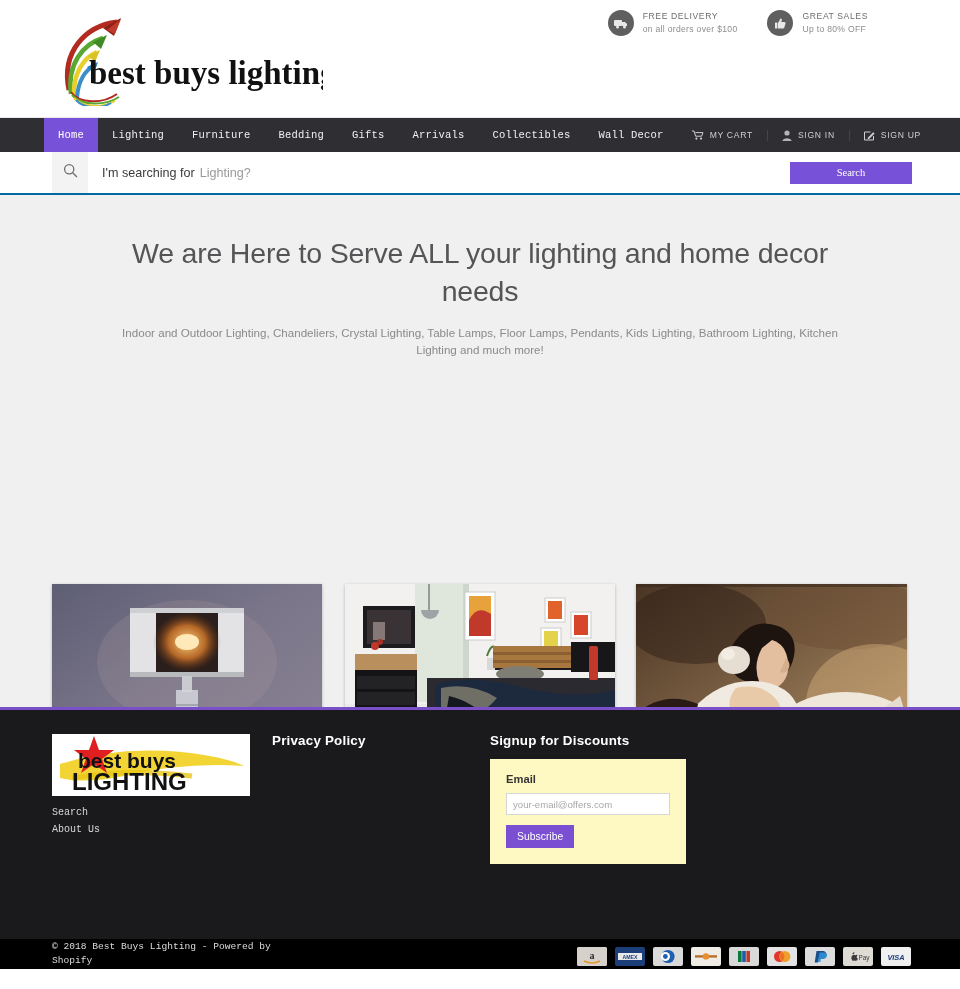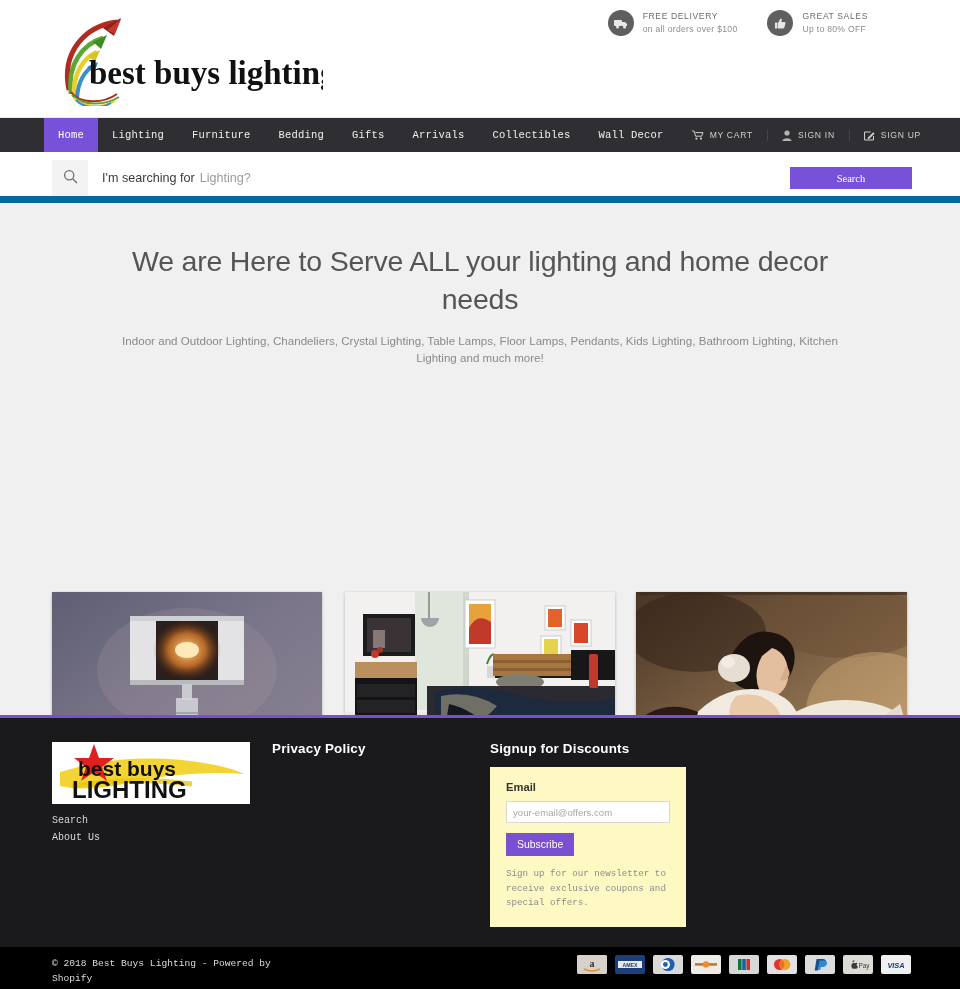--- a/index.html
+++ b/index.html
@@ -90,25 +90,24 @@
     border-left: 1px solid #454549;
     white-space: nowrap;
   }
   .nav-util:first-child { border-left: none; }
   .nav-util svg { display: block; flex: 0 0 auto; }
 
   
   .searchbar {
     height: 43px;
     background: #ffffff;
-    border-bottom: 7px solid #0369a1;
+    border-bottom: 2px solid #0369a1;
     display: flex; align-items: stretch;
     padding-left: 52px;
     position: relative;
-    margin-top: 8px;
   }
   .search-icon-box {
     width: 36px;
     background: #f3f3f3;
     display: flex; align-items: center; justify-content: center;
     cursor: pointer;
   }
   .search-field {
     flex: 1;
     display: flex; align-items: center;
@@ -288,21 +287,21 @@
     font-family: "Liberation Mono", monospace;
     font-size: 9.2px;
     line-height: 1.6;
     color: #8c8c8c;
     width: 166px;
   }
 
   
   .bottombar {
     background: #000000;
-    height: 49px;
+    height: 30px;
     display: flex; align-items: center;
     position: relative;
   }
   .copyright {
     margin-left: 52px;
     font-family: "Liberation Mono", monospace;
     font-size: 9.6px;
     line-height: 1.5;
     color: #dcdcdc;
     width: 250px;
@@ -625,21 +624,20 @@
     <div class="f-col-3">
       <div class="f-title">Privacy Policy</div>
     </div>
 
     <div class="f-col-4">
       <div class="f-title">Signup for Discounts</div>
       <div class="newsletter">
         <div class="nl-label">Email</div>
         <div class="nl-input">your-email@offers.com</div>
         <button class="nl-btn">Subscribe</button>
-        <div class="nl-note">Sign up for our newsletter to receive exclusive coupons and special offers.</div>
       </div>
     </div>
 
   </div>
 </div>
 
 <div class="bottombar">
   <div class="copyright">© 2018 Best Buys Lighting - Powered by Shopify</div>
   <div class="pay-row">
 

